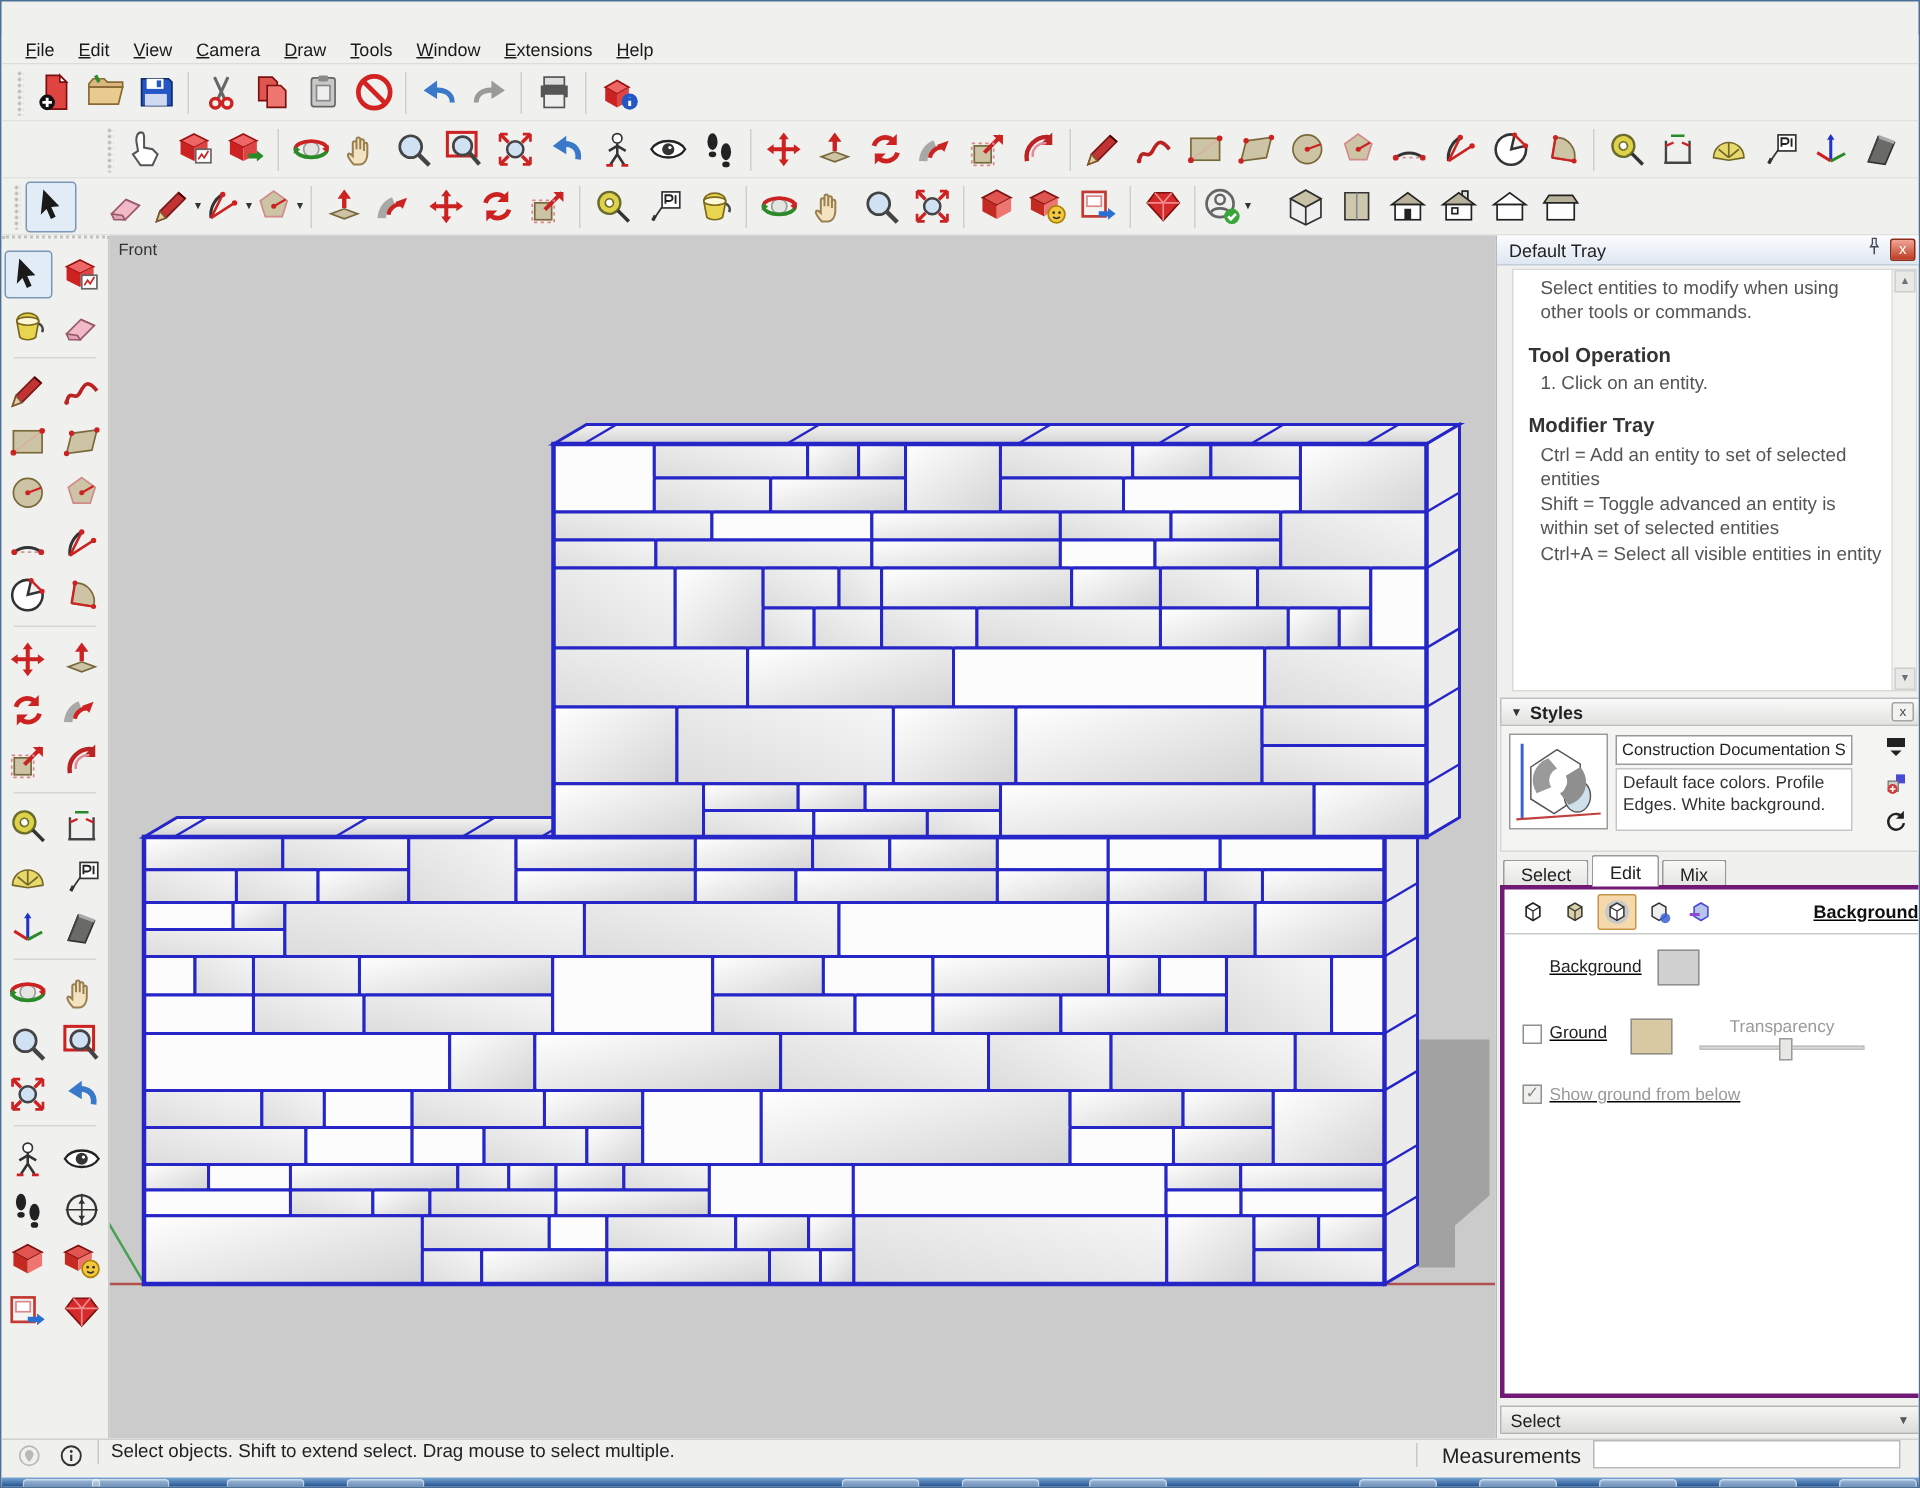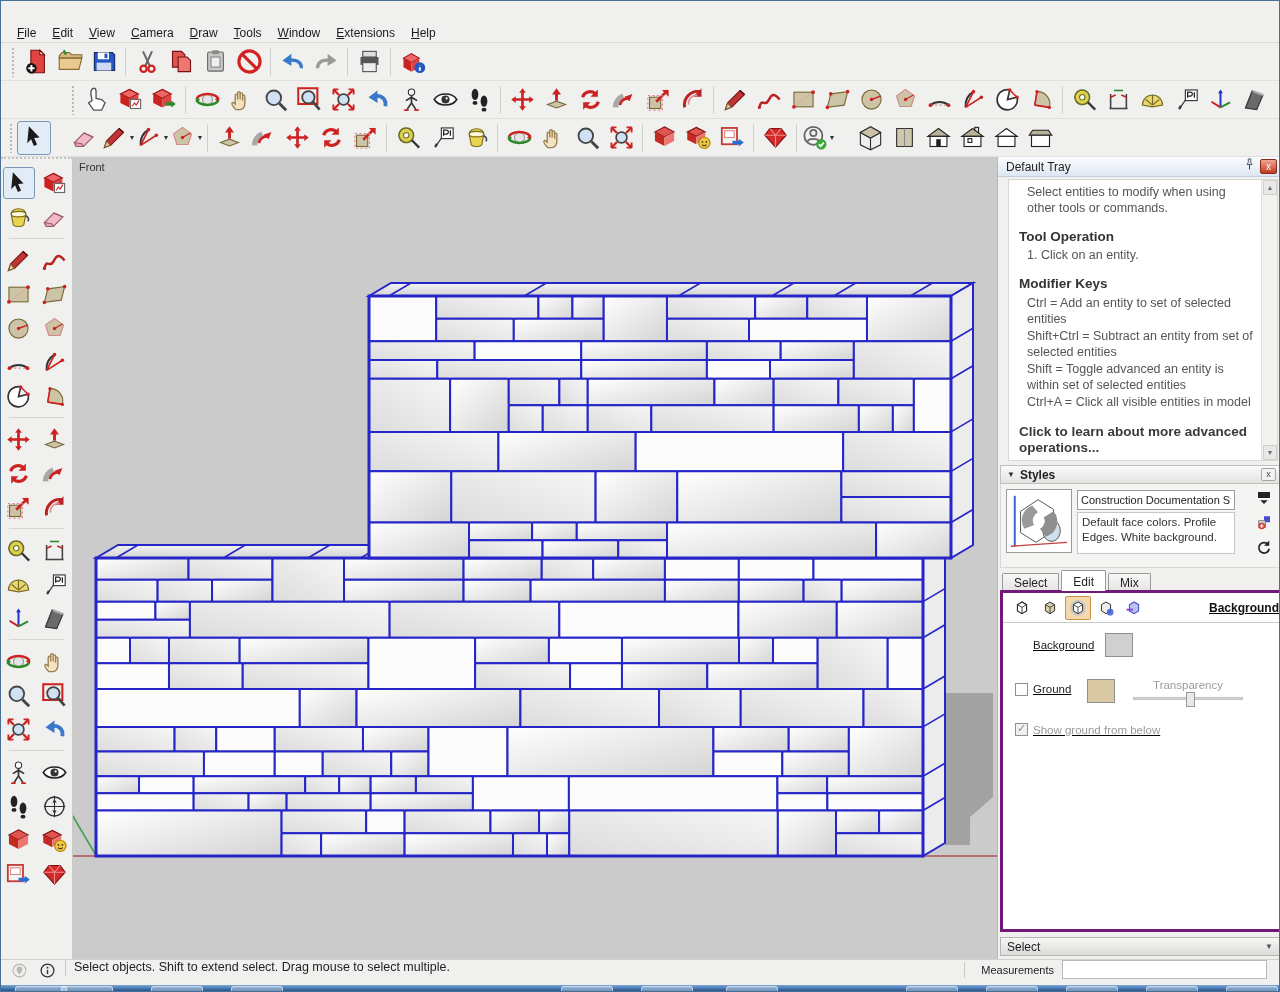--- a/index.html
+++ b/index.html
@@ -88,21 +88,21 @@
   .gray-text{color:#9a9a98;}
   #select-bar{position:absolute;left:2px;top:780px;width:280px;height:19px;background:linear-gradient(#f6f6f4,#dcdcda);border:1px solid #b5b5b3;display:flex;align-items:center;padding:0 6px;font-size:12px;color:#222;}
   #select-bar .arr{margin-left:auto;font-size:8px;color:#555;}
   
   #statusbar{position:absolute;left:0;top:958px;width:1280px;height:26px;background:#f0f0ee;border-top:1px solid #d0d0ce;display:flex;align-items:flex-start;font-size:12.5px;color:#222;}
   #statusbar .st-ic{width:20px;height:20px;margin-left:8px;display:flex;align-items:center;justify-content:center;}
   #statusbar .st-ic svg{width:17px;height:17px;}
   .st-div{width:1px;height:16px;background:#c9c9c7;margin:0 8px;}
   #hint{white-space:nowrap;}
   #meas-wrap{margin-left:auto;display:flex;align-items:center;}
-  #meas-label{font-size:11px;color:#222;margin:0 8px;}
+  #meas-label{font-size:14px;color:#222;margin:0 8px;}
   #meas-input{width:205px;height:19px;border:1px solid #b9b9b7;background:#fff;margin-right:14px;font-size:12px;}
   
   #taskbar{position:absolute;left:0;top:984px;width:1280px;height:8px;background:linear-gradient(#7aa7d4,#2a5a96 70%,#1c4579);}
   #taskbar .tb-app{position:absolute;top:1px;height:7px;width:52px;border-radius:3px 3px 0 0;background:rgba(255,255,255,0.35);border:1px solid rgba(255,255,255,0.5);border-bottom:none;}
 </style>
 </head>
 <body>
 
 <div id="app">
 
@@ -1477,26 +1477,24 @@
             <path d="M12 12v8" stroke="#445" stroke-width="1.6"></path>
           </svg></span>
       <div class="tray-close">x</div>
     </div>
 
     <div id="instructor">
       <div id="instructor-text">
           <p class="intro">Select entities to modify when using other tools or commands.</p>
           <div class="sec-head">Tool Operation</div>
           <p>1. Click on an entity.</p>
-          <div class="sec-head">Modifier Keys</div>
+          <div class="sec-head">Modifier Tray</div>
           <p>Ctrl = Add an entity to set of selected entities</p>
-          <p>Shift+Ctrl = Subtract an entity from set of selected entities</p>
           <p>Shift = Toggle advanced an entity is within set of selected entities</p>
-          <p>Ctrl+A = Click all visible entities in model</p>
-          <div class="link">Click to learn about more advanced operations...</div>
+          <p>Ctrl+A = Select all visible entities in entity</p>
         </div>
       <div class="scrollbar">
         <div class="sb-arrow sb-up">▲</div>
         <div class="sb-arrow sb-down">▼</div>
       </div>
     </div>
 
     <div id="styles-header">
       <span style="font-size:8px;color:#333;margin-right:5px;">▼</span>
       <span class="hd-label">Styles</span>

